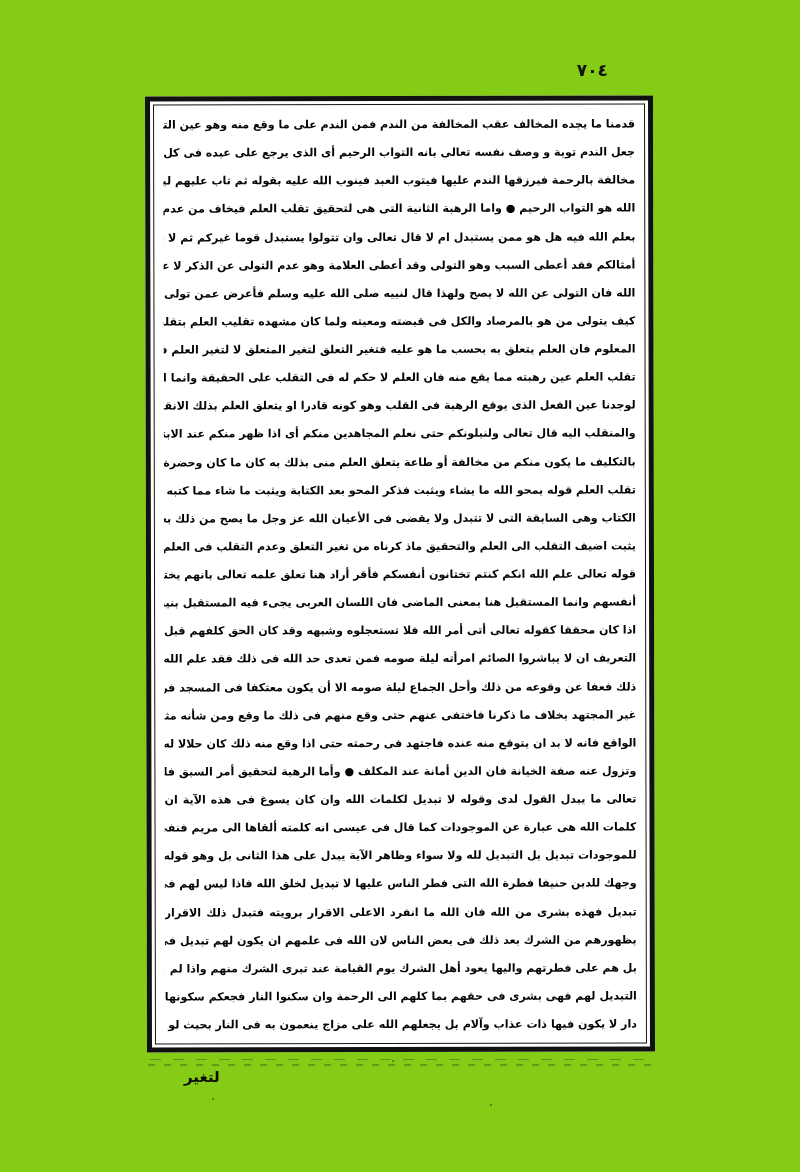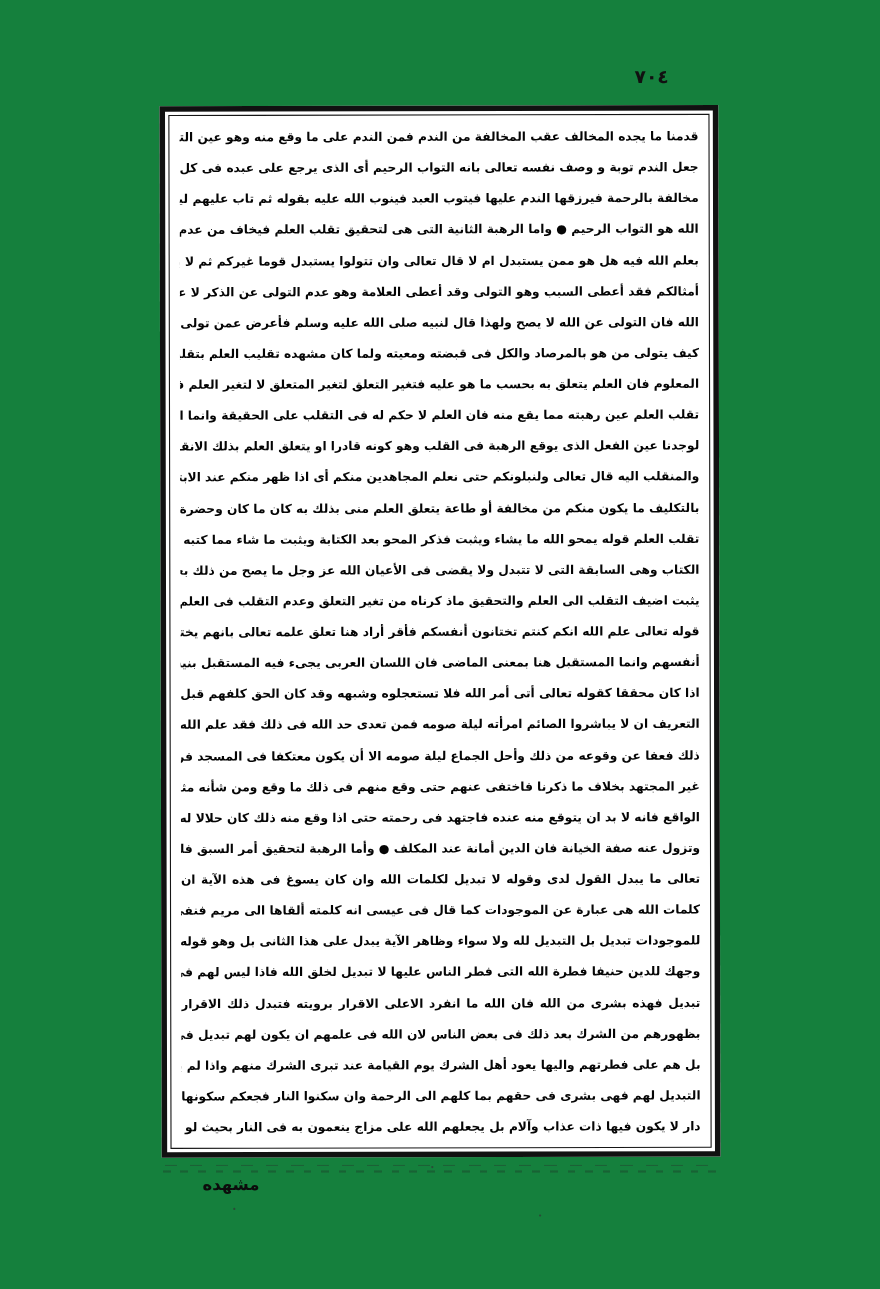--- a/index.html
+++ b/index.html
@@ -14,21 +14,21 @@
     position: relative;
     font-family: "DejaVu Sans", sans-serif;
     overflow: hidden;
   }
 
   #page {
     position: absolute;
     left: 0; top: 0;
     width: 800px;
     height: 1172px;
-    background: #15803d;
+    background: #84cc16;
   }
 
   
   #folio {
     position: absolute;
     right: 192px;
     top: 62px;
     font-family: "DejaVu Sans", sans-serif;
     font-size: 17px;
     font-weight: 700;
@@ -183,18 +183,18 @@
           <div class="tline" style="line-height: 28.1272px; height: 28.1272px; font-size: 11.1px;"><span>بل هم على فطرتهم واليها يعود أهل الشرك يوم القيامة عند تبرى الشرك منهم واذا لم ينفع</span></div>
           <div class="tline" style="line-height: 28.1272px; height: 28.1272px; font-size: 11.1px;"><span>التبديل لهم فهى بشرى فى حقهم بما كلهم الى الرحمة وان سكنوا النار فجعكم سكونها</span></div>
           <div class="tline" style="line-height: 28.1272px; height: 28.1272px; font-size: 11.1px;"><span>دار لا يكون فيها ذات عذاب وآلام بل يجعلهم الله على مزاج ينعمون به فى النار بحيث لو دخلوا</span></div>
         </div>
     </div>
   </div>
 
   <div id="smudge2"></div>
   <div id="smudge"></div>
 
-  <div id="catchword">مشهده</div>
+  <div id="catchword">لتغير</div>
 
   <div class="dot-mark" style="left:490px; top:1104px;"></div>
   <div class="dot-mark" style="left:212px; top:1098px;"></div>
   <div class="dot-mark" style="left:392px; top:1060px;"></div>
 </div>
 
 </body></html>

